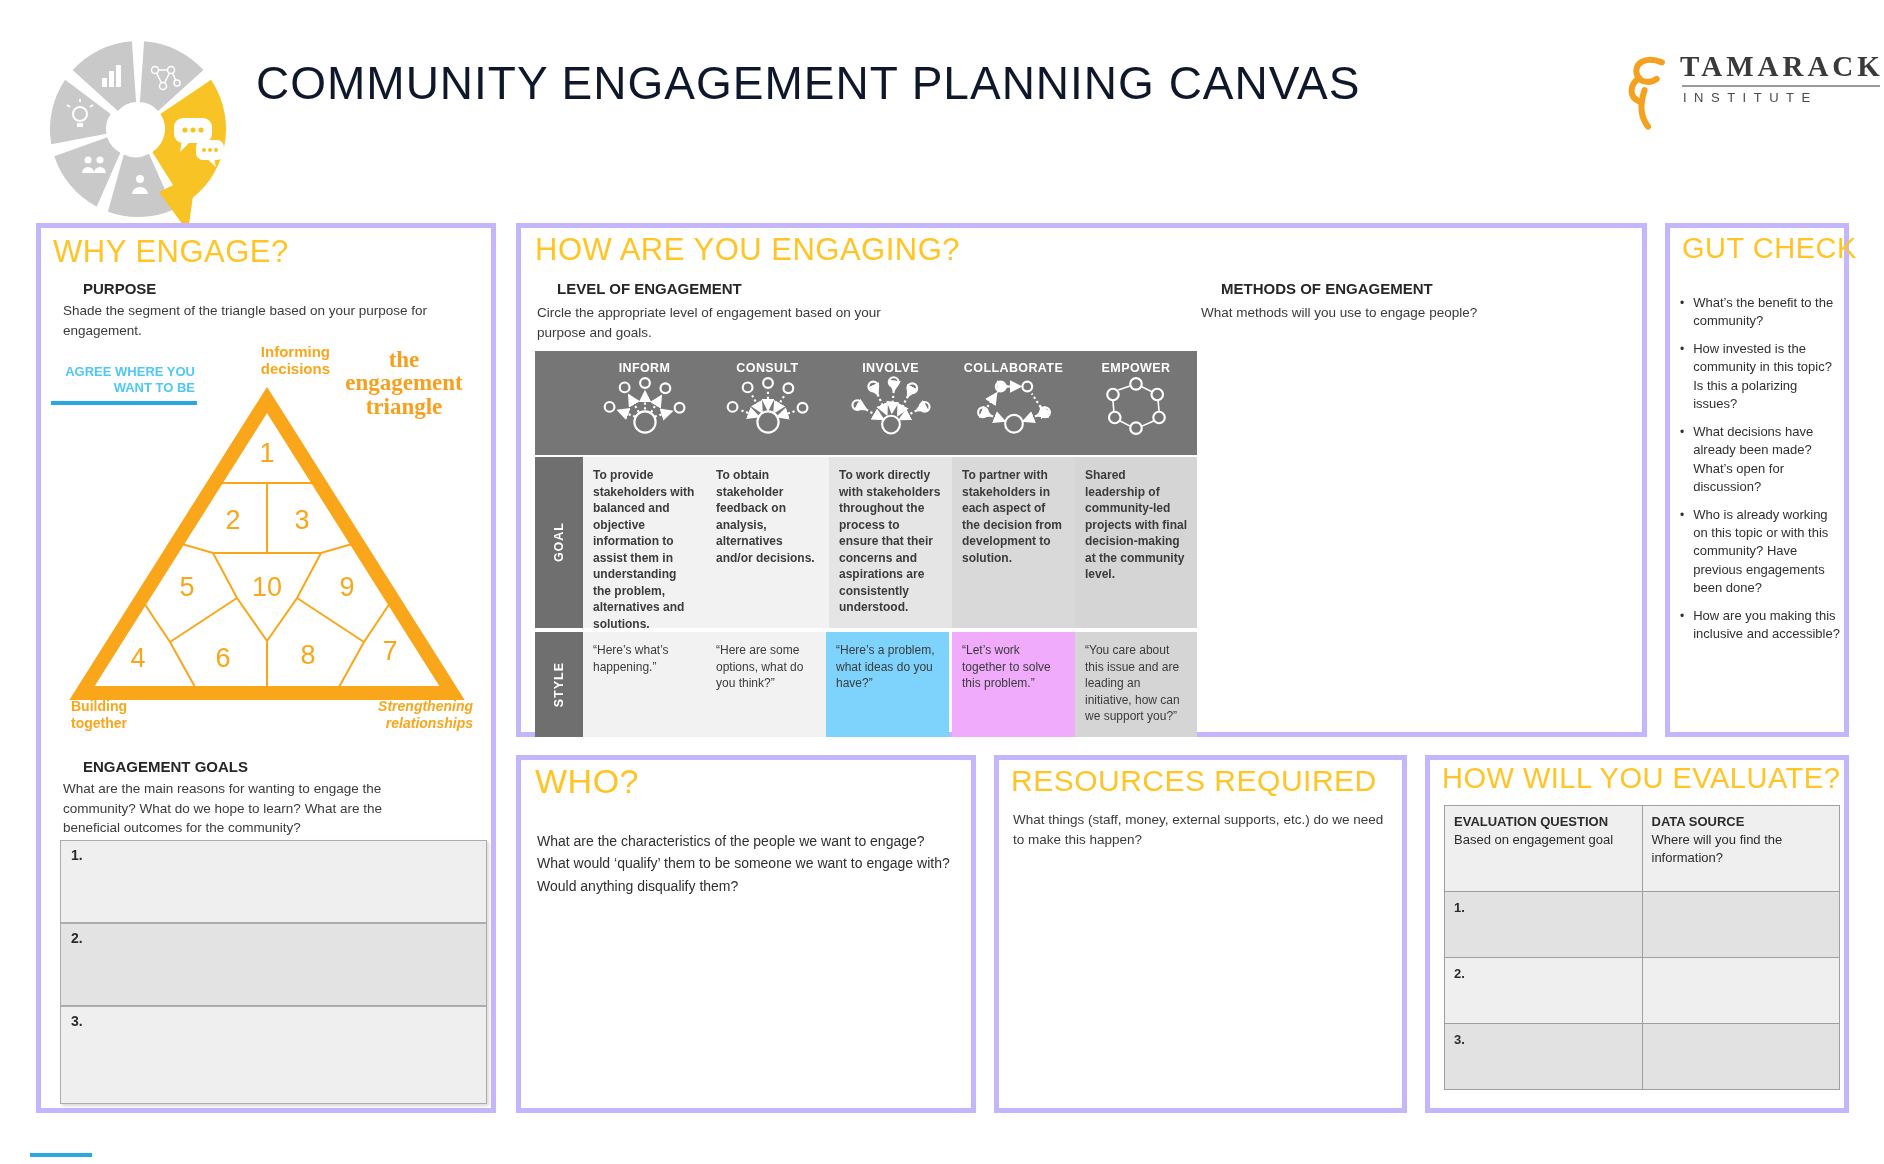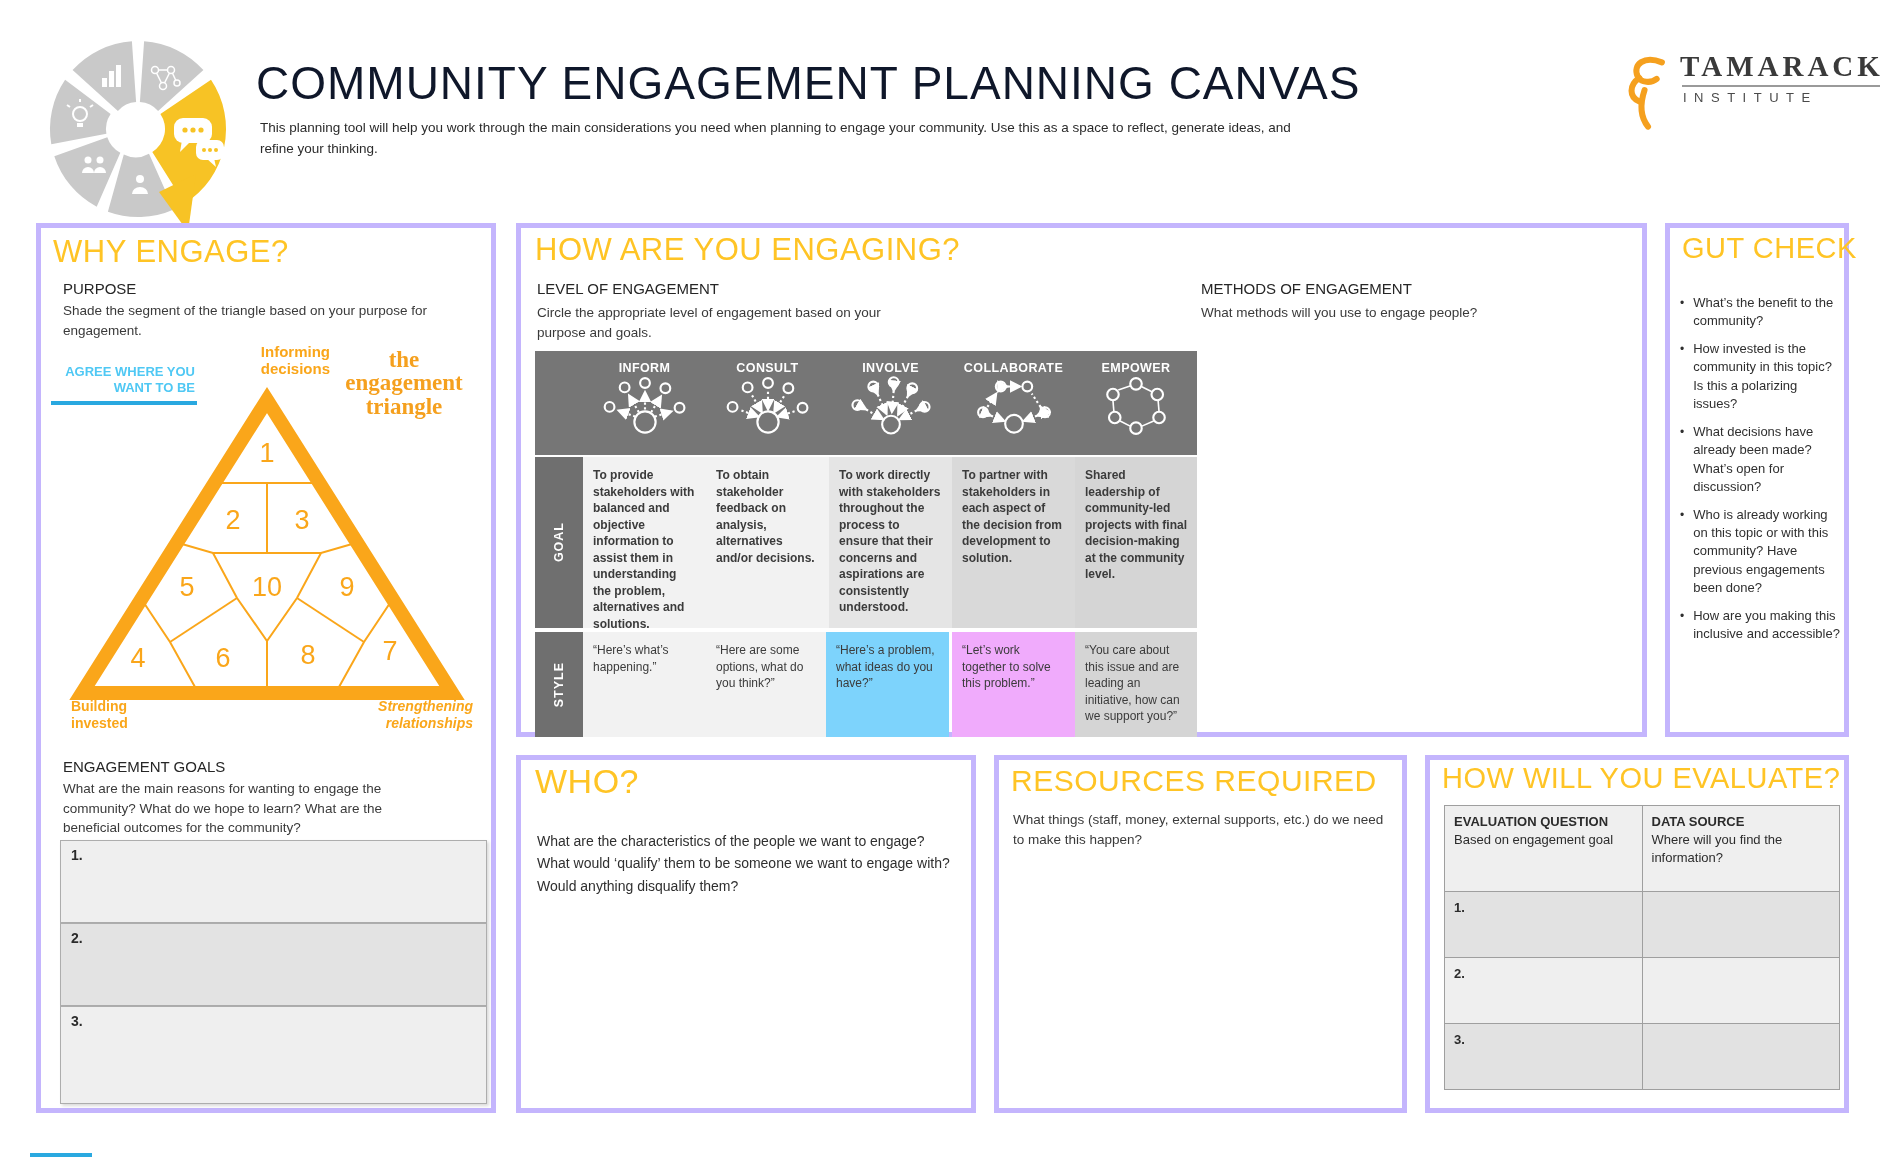--- a/index.html
+++ b/index.html
@@ -22,21 +22,21 @@
   
   .panel { position:absolute; border:5px solid #c4b5fd; background:#fff; }
   .panel-title { color:#FFC425; font-weight:400; letter-spacing:0.5px; white-space:nowrap; }
   #panel-why       { left:36px;   top:223px; width:460px;  height:890px; }
   #panel-how       { left:516px;  top:223px; width:1131px; height:514px; }
   #panel-gut       { left:1665px; top:223px; width:184px;  height:514px; }
   #panel-who       { left:516px;  top:755px; width:460px;  height:358px; }
   #panel-resources { left:994px;  top:755px; width:413px;  height:358px; }
   #panel-evaluate  { left:1425px; top:755px; width:424px;  height:358px; }
 
-  .h-bold { font-weight:400; font-size:15px; color:#262626; }
+  .h-bold { font-weight:700; font-size:15px; color:#262626;margin-left:20px; }
   .desc   { font-size:13.5px; line-height:1.45; color:#3a3a3a; }
 
   
   #panel-why .panel-title { position:absolute; left:12px; top:6px; font-size:31px; }
   .purpose-h   { position:absolute; left:22px; top:52px; }
   .purpose-t   { position:absolute; left:22px; top:73px; width:365px; }
   .tri-svg     { position:absolute; left:0; top:0; }
   .tri-label   { position:absolute; color:#FAA61A; font-weight:700; }
   .lbl-top     { left:163px; top:115px; width:126px; text-align:right; font-size:15px; line-height:1.15; }
   .lbl-left    { left:8px;  top:136px; width:146px; text-align:right; font-size:13px; line-height:1.2;
@@ -168,21 +168,20 @@
         <circle cx="163" cy="96" r="2.6" fill="#F7C325"></circle>
       <rect x="158" y="106" width="28" height="20" rx="7" fill="#ffffff"></rect>
       <polygon points="176,124 168,124 178,133" fill="#ffffff"></polygon>
       <circle cx="166" cy="116" r="2" fill="#F7C325"></circle>
         <circle cx="172" cy="116" r="2" fill="#F7C325"></circle>
         <circle cx="178" cy="116" r="2" fill="#F7C325"></circle>
     </g>
   </svg>
 
   <div class="main-title">COMMUNITY ENGAGEMENT PLANNING CANVAS</div>
-  <div class="subtitle">This planning tool will help you work through the main considerations you need when planning to engage your community. Use this as a space to reflect, generate ideas, and refine your thinking.</div>
 
   <div class="brand">
     <svg width="52" height="82" viewBox="0 0 60 90">
       <g stroke="#F5A01E" stroke-width="7" fill="none" stroke-linecap="round">
         <path d="M46,12 C26,4 12,14 18,28 C22,36 34,36 40,31"></path>
         <path d="M20,30 C8,38 8,52 20,57"></path>
         <path d="M26,44 C20,62 22,76 30,86"></path>
       </g>
     </svg>
     <div class="brand-text">
@@ -221,21 +220,21 @@
         <text x="182" y="439">6</text>
         <text x="267" y="436">8</text>
         <text x="349" y="432">7</text>
       </g>
     </svg>
 
     <div class="tri-label lbl-top">Informing decisions</div>
     <div class="tri-label lbl-left">AGREE WHERE YOU WANT TO BE</div>
     <div class="lbl-left-rule"></div>
     <div class="tri-label lbl-right">the engagement triangle</div>
-    <div class="tri-label lbl-bl">Building invested</div>
+    <div class="tri-label lbl-bl">Building together</div>
     <div class="tri-label lbl-br">Strengthening relationships</div>
 
     <div class="h-bold goals-h">ENGAGEMENT GOALS</div>
     <div class="desc goals-t">What are the main reasons for wanting to engage the community? What do we hope to learn? What are the beneficial outcomes for the community?</div>
     <div class="goal-box" style="top:612px;height:83px;background:#EFEFEF">1.</div>
     <div class="goal-box" style="top:695px;height:83px;background:#E3E3E3">2.</div>
     <div class="goal-box" style="top:778px;height:98px;background:#EFEFEF">3.</div>
   </div>
 
   <div class="panel" id="panel-how">

